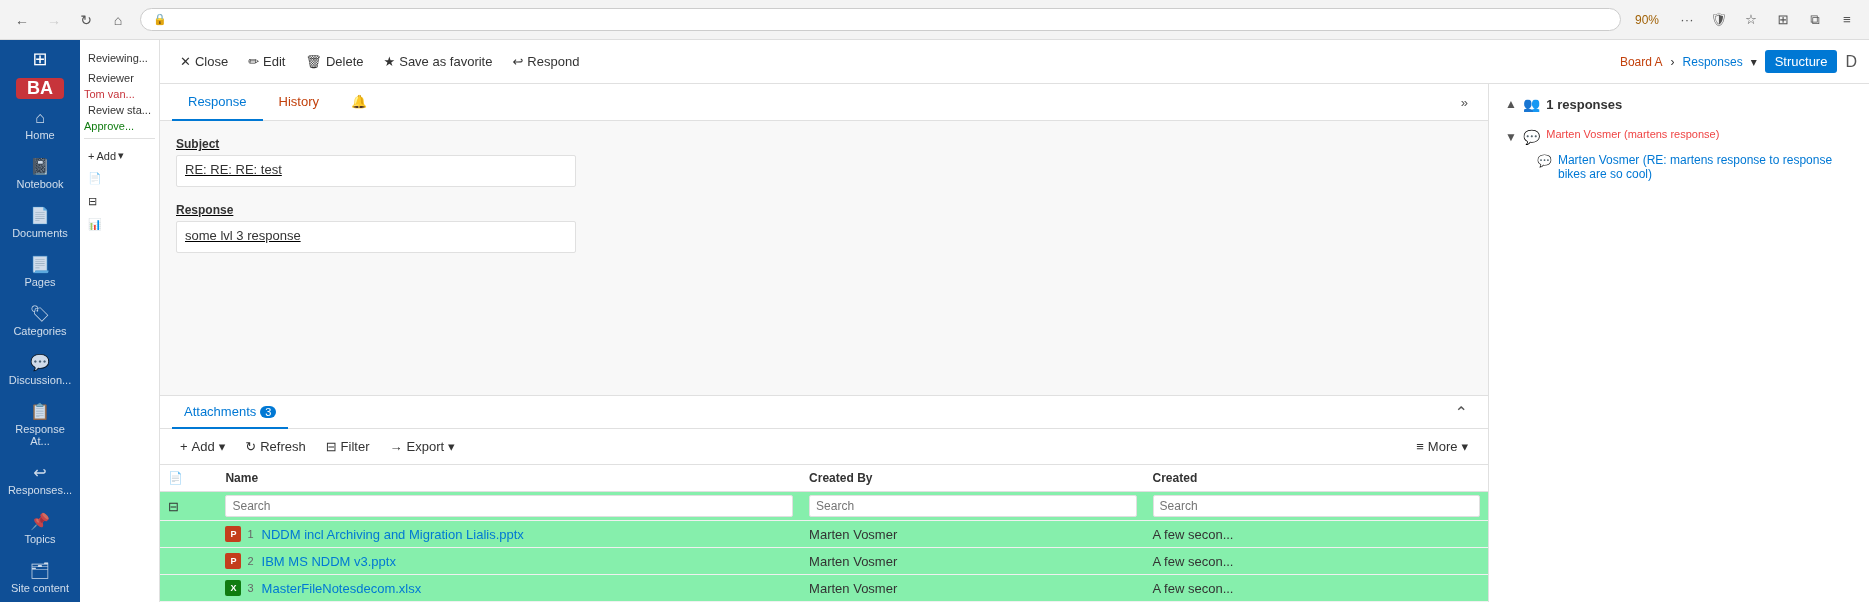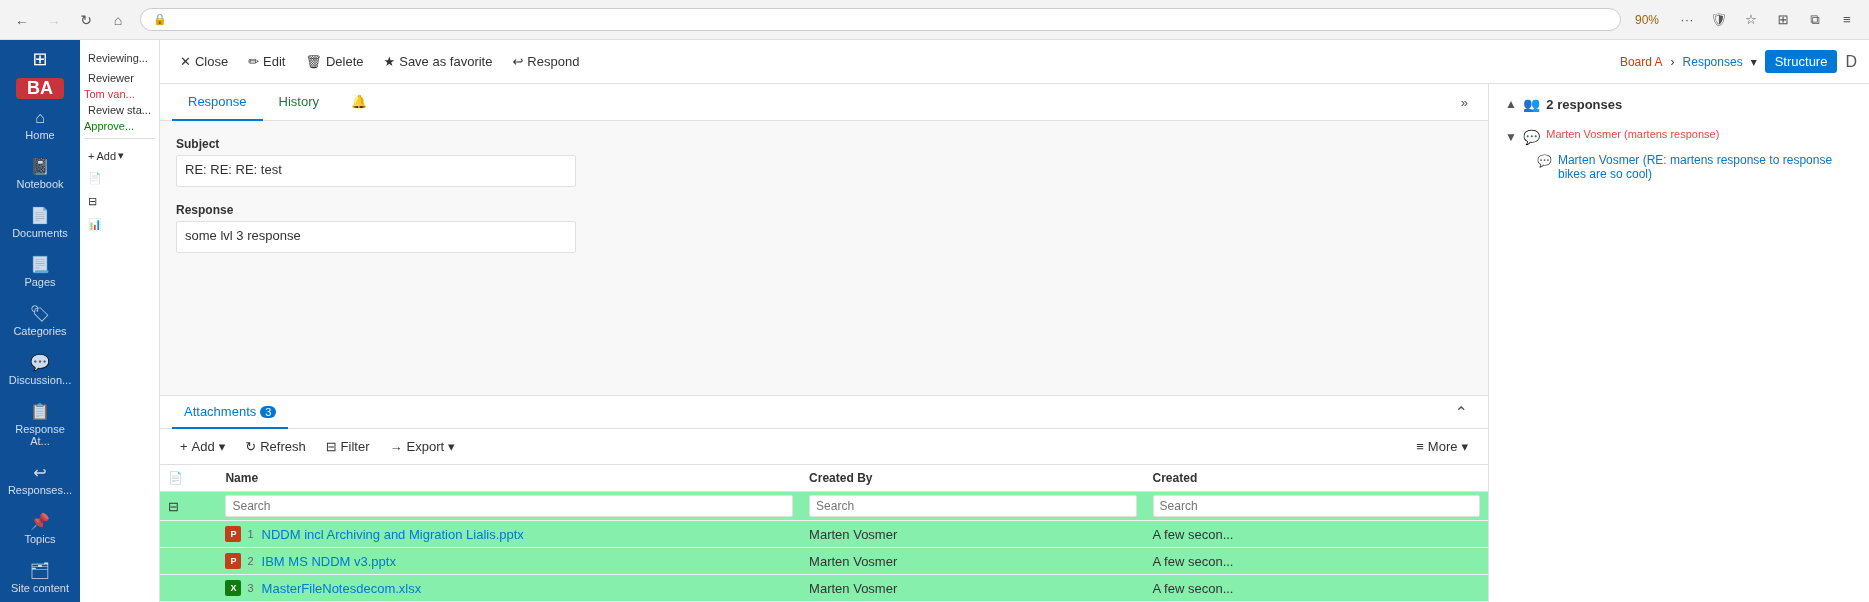--- a/index.html
+++ b/index.html
@@ -113,33 +113,33 @@
       flex: 1; display: flex; flex-direction: column; overflow: hidden;
       border-right: 1px solid #e0e0e0;
     }
 
     
     .tabs-bar {
       display: flex; align-items: center; background: #fff;
       border-bottom: 1px solid #e0e0e0; padding: 0 12px; flex-shrink: 0;
     }
     .tab {
-      padding: 10px 16px; cursor: pointer; font-size: 13px; color: #15803d;
+      padding: 10px 16px; cursor: pointer; font-size: 13px; color: #c2410c;
       border-bottom: 2px solid transparent; margin-bottom: -1px;
     }
     .tab.active {
       color: #0078d4; border-bottom: 2px solid #0078d4; font-weight: 500;
     }
     .tabs-expander { margin-left: auto; cursor: pointer; color: #555; padding: 8px; }
 
     
     .form-content {
       padding: 16px; background: #f8f8f8; flex: 1; overflow-y: auto;
     }
-    .form-field { margin-bottom: 16px; }
+    .form-field { margin-bottom: 16px; text-decoration: underline; }
     .form-label { font-size: 12px; font-weight: 600; color: #333; margin-bottom: 4px; }
     .form-value {
       background: #fff; border: 1px solid #e0e0e0; border-radius: 2px;
       padding: 6px 8px; font-size: 13px; color: #333; min-height: 32px;
       width: 400px; max-width: 100%;
     }
 
     
     .attachments-section {
       border-top: 1px solid #e0e0e0; background: #86efac; flex-shrink: 0;
@@ -510,21 +510,21 @@
               </tbody>
           </table>
         </div>
 
       </div>
 
       <div class="right-panel">
         <div class="responses-header">
           <span class="responses-toggle">▲</span>
           <span class="responses-icon">👥</span>
-          <span>2 responses</span>
+          <span>1 responses</span>
         </div>
         <div class="response-tree">
           <div class="response-tree-item">
             <span class="response-tree-toggle">▼</span>
             <span class="response-tree-icon">💬</span>
             <span class="response-tree-label">Marten Vosmer (martens response)</span>
           </div>
           <div class="response-child">
             <div class="response-child-item">
               <span class="response-child-icon">💬</span>

